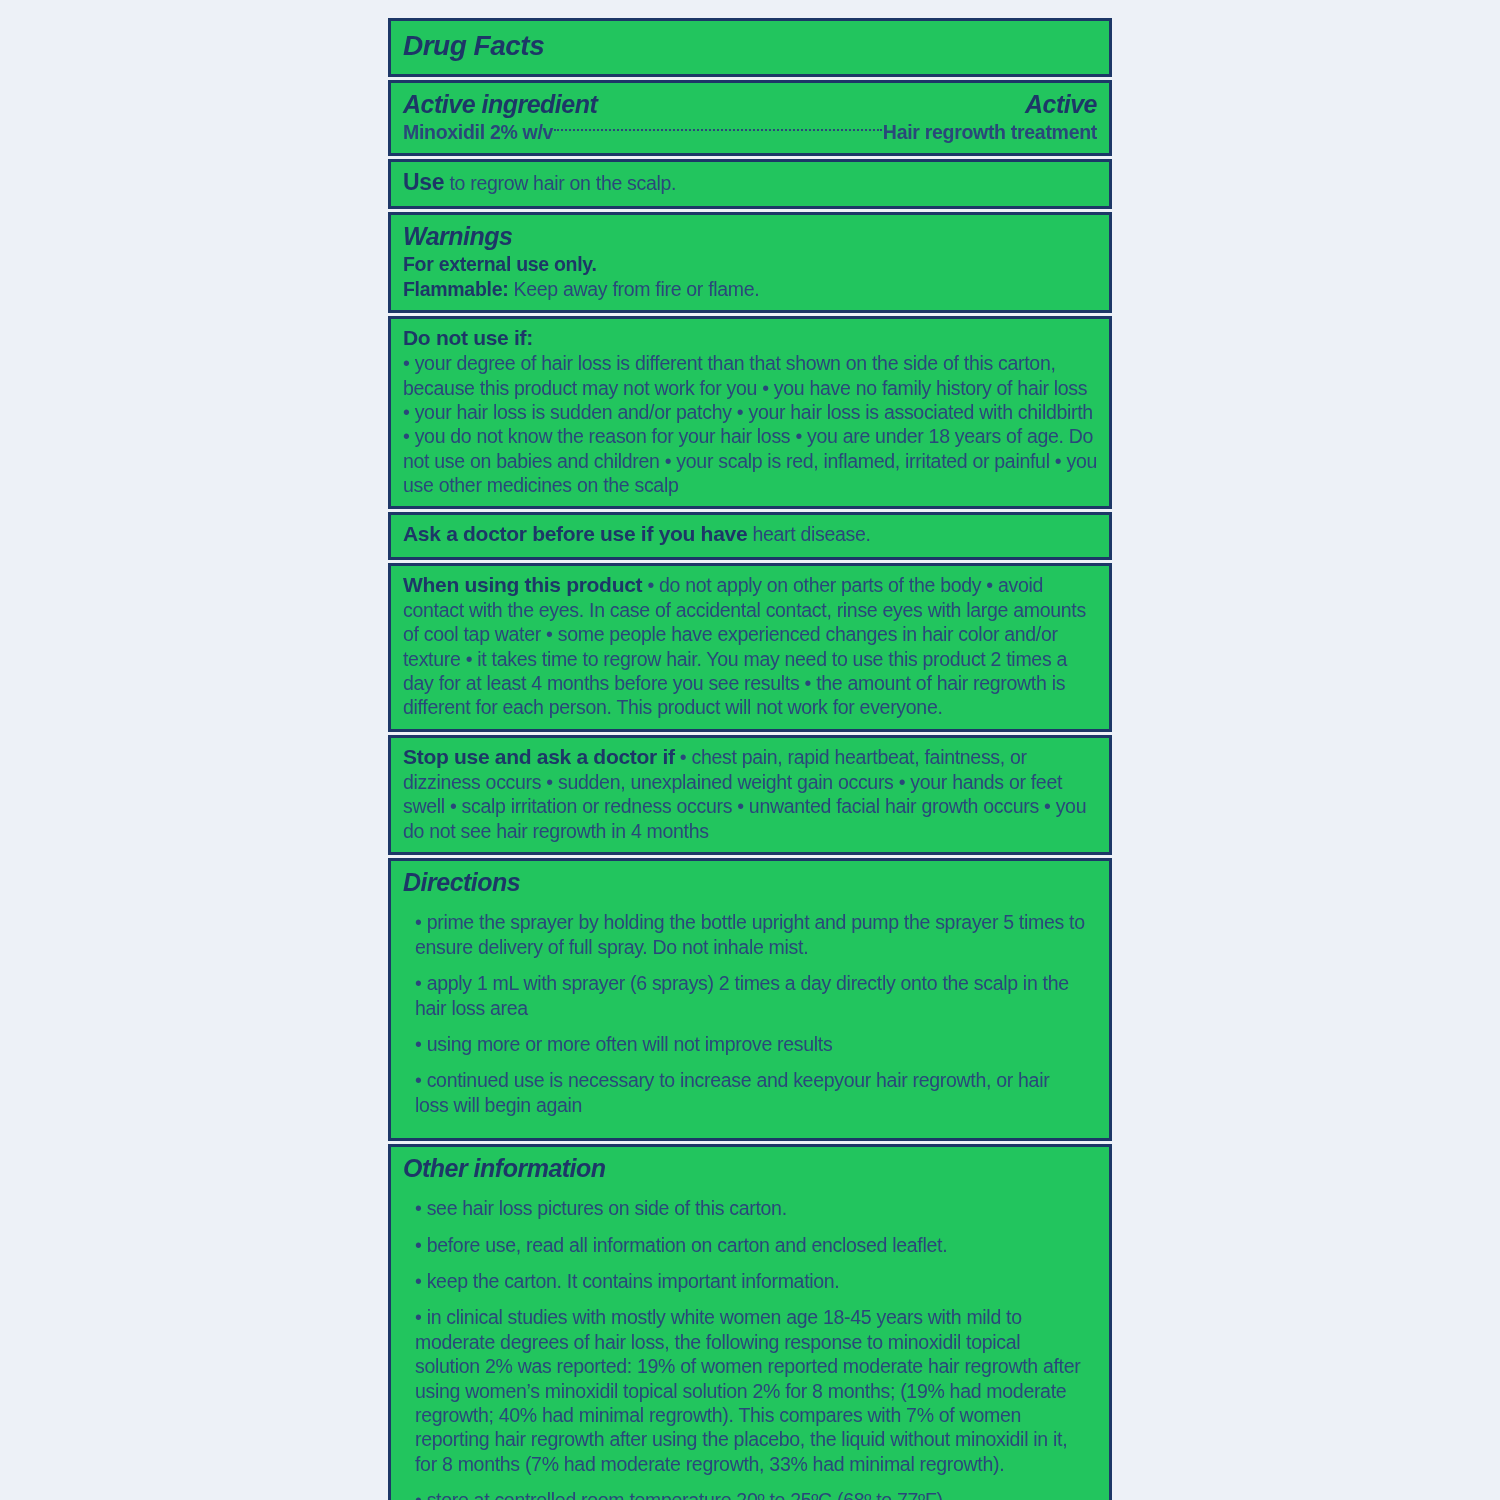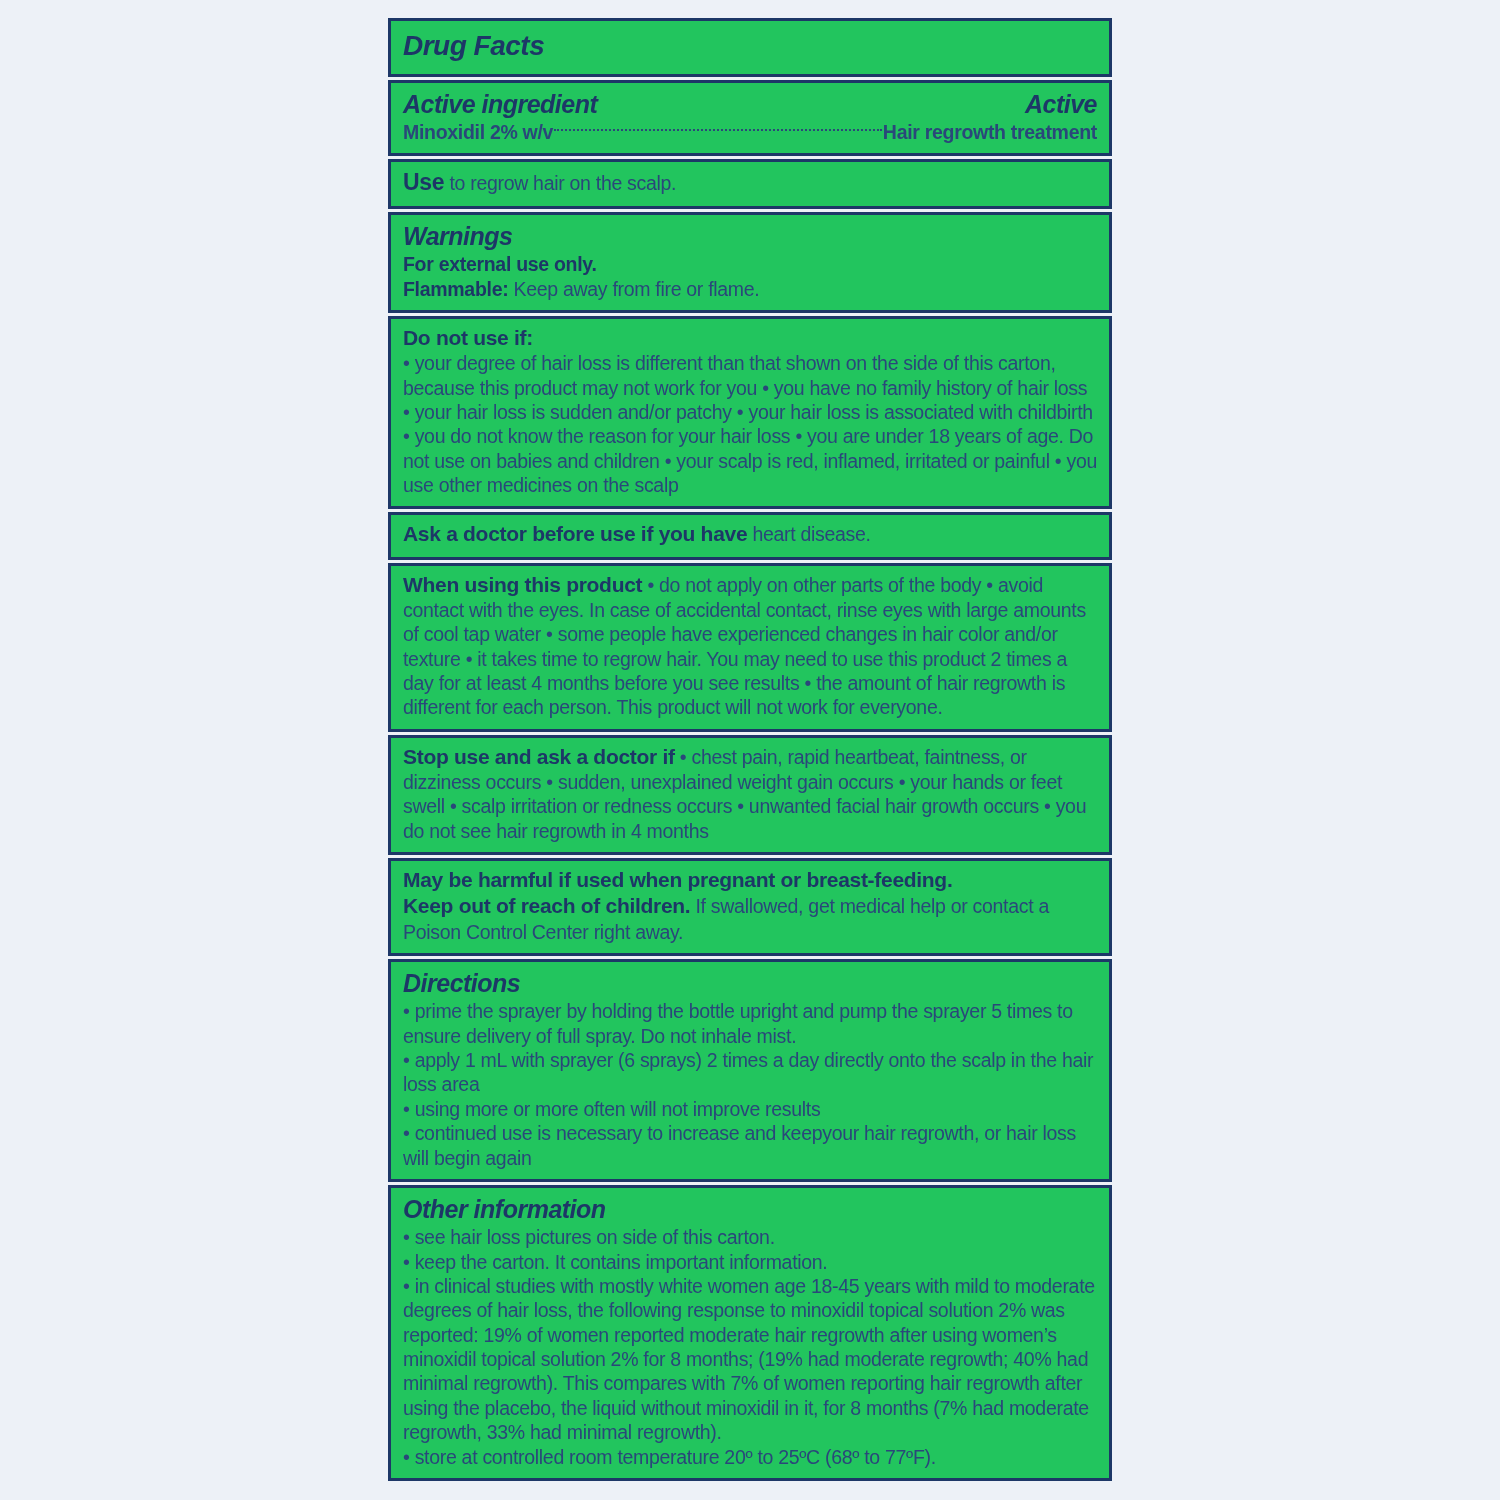--- a/index.html
+++ b/index.html
@@ -47,21 +47,21 @@
     display:flex;
     align-items:center;
     font-weight:bold;
   }
   .dotrow .leader{
     flex:1;
     border-bottom:2px dotted #2a477a;
     margin:0 1px 4px 1px;
     min-width:30px;
   }
-  .bullets p{margin:0;}
+  .bullets p{margin:12px;}
 </style>
 </head>
 <body>
 
 <div class="label">
 
   <div class="box">
     <h1>Drug Facts</h1>
   </div>
 
@@ -97,34 +97,31 @@
   </div>
 
   <div class="box">
     <p><span class="b" style="font-size:21px;">When using this product</span> <span>• do not apply on other parts of the body • avoid contact with the eyes. In case of accidental contact, rinse eyes with large amounts of cool tap water • some people have experienced changes in hair color and/or texture • it takes time to regrow hair. You may need to use this product 2 times a day for at least 4 months before you see results • the amount of hair regrowth is different for each person. This product will not work for everyone.</span></p>
   </div>
 
   <div class="box">
     <p><span class="b" style="font-size:21px;">Stop use and ask a doctor if</span> <span>• chest pain, rapid heartbeat, faintness, or dizziness occurs • sudden, unexplained weight gain occurs • your hands or feet swell • scalp irritation or redness occurs • unwanted facial hair growth occurs • you do not see hair regrowth in 4 months</span></p>
   </div>
 
-  <div class="box">
-    <p class="bold-line" style="font-size:21px;">May be harmful if used when pregnant or breast-feeding.</p>
-    <p><span class="b" style="font-size:21px;">Keep out of reach of children.</span> <span>If swallowed, get medical help or contact a Poison Control Center right away.</span></p>
-  </div>
 
   <div class="box bullets">
     <h2>Directions</h2>
     <p>• prime the sprayer by holding the bottle upright and pump the sprayer 5 times to ensure delivery of full spray. Do not inhale mist.</p>
     <p>• apply 1 mL with sprayer (6 sprays) 2 times a day directly onto the scalp in the hair loss area</p>
     <p>• using more or more often will not improve results</p>
     <p>• continued use is necessary to increase and keepyour hair regrowth, or hair loss will begin again</p>
   </div>
 
   <div class="box bullets">
     <h2>Other information</h2>
     <p>• see hair loss pictures on side of this carton.</p>
+    <p>• before use, read all information on carton and enclosed leaflet.</p>
     <p>• keep the carton. It contains important information.</p>
     <p>• in clinical studies with mostly white women age 18-45 years with mild to moderate degrees of hair loss, the following response to minoxidil topical solution 2% was reported: 19% of women reported moderate hair regrowth after using women’s minoxidil topical solution 2% for 8 months; (19% had moderate regrowth; 40% had minimal regrowth). This compares with 7% of women reporting hair regrowth after using the placebo, the liquid without minoxidil in it, for 8 months (7% had moderate regrowth, 33% had minimal regrowth).</p>
     <p>• store at controlled room temperature 20º to 25ºC (68º to 77ºF).</p>
   </div>
 
 </div>
 
 </body></html>

